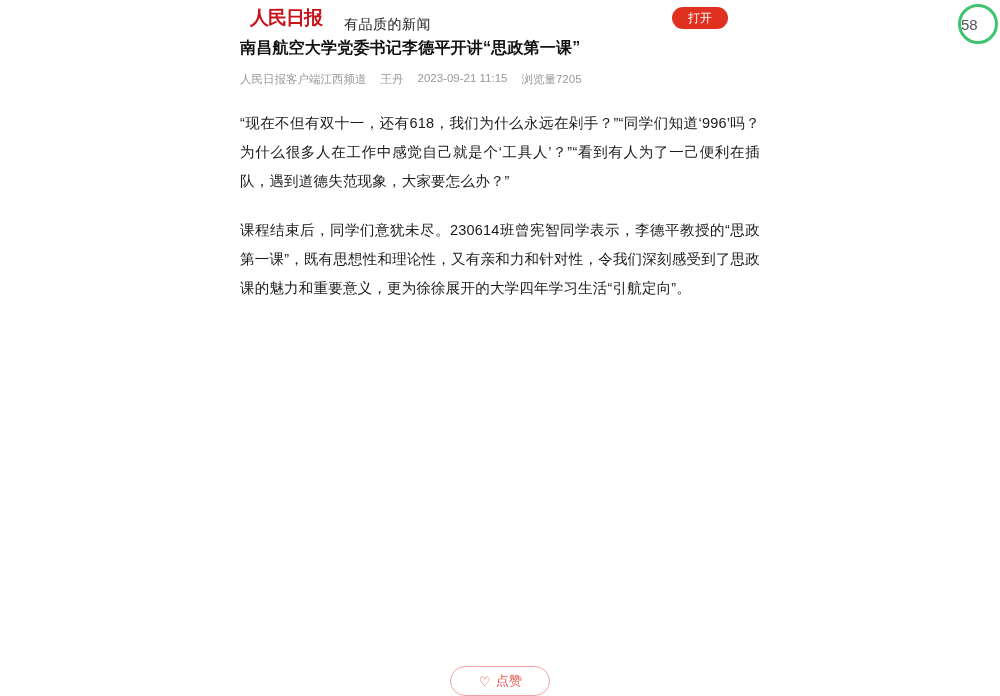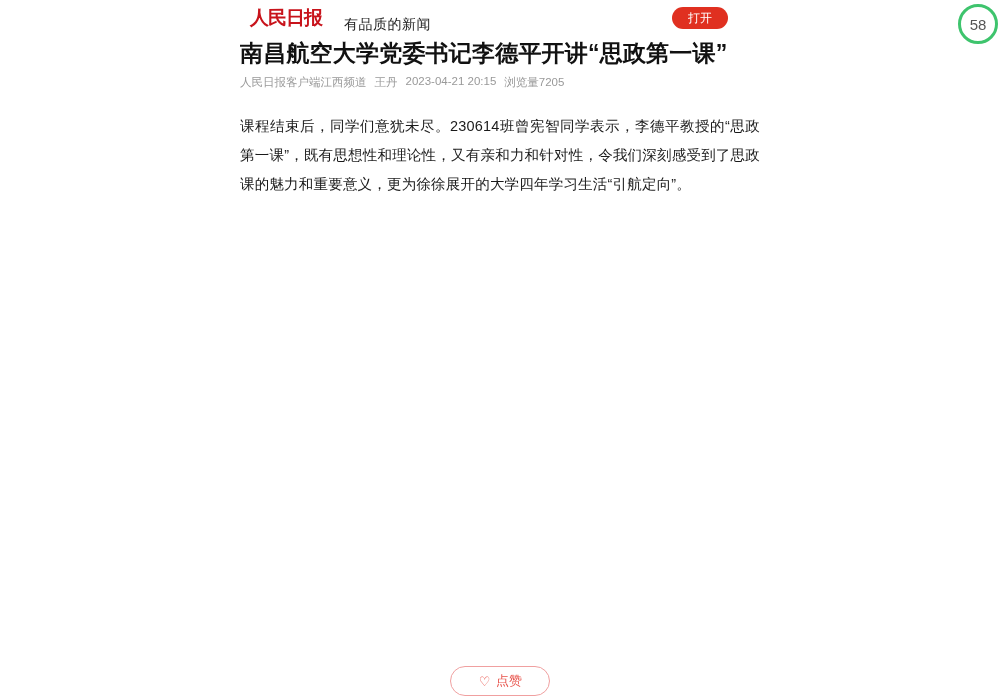--- a/index.html
+++ b/index.html
@@ -80,52 +80,51 @@
     right: 2px;
     top: 4px;
     width: 40px;
     height: 40px;
     border-radius: 50%;
     background: #ffffff;
     border: 3px solid #3ec46d;
     box-sizing: border-box;
     display: flex;
     align-items: center;
-    justify-content: center;
     color: #666;
     font-size: 15px;
   }
   .badge-circle .badge-inner {
     font-size: 15px;
     color: #555;
   }
 
   
   .article {
     position: absolute;
     left: 240px;
     top: 36px;
     width: 520px;
   }
 
   .article-title {
-    font-size: 23px;
+    font-size: 16px;
     font-weight: bold;
     color: #111;
     line-height: 1.5;
-    margin: 0 0 4px 0;
+    margin: 0 0 12px 0;
     letter-spacing: 0.2px;
   }
 
   .meta {
     font-size: 11.5px;
     color: #999;
     margin-bottom: 22px;
     display: flex;
-    gap: 8px;
+    gap: 14px;
   }
   .meta span { white-space: nowrap; }
 
   .para {
     font-size: 14.5px;
     color: #1a1a1a;
     line-height: 2.0;
     margin: 0 0 20px 0;
     text-align: justify;
     letter-spacing: 0.2px;
@@ -178,24 +177,25 @@
   <div class="badge-circle">
     <span class="badge-inner">58</span>
   </div>
 
   <div class="article">
     <h1 class="article-title">南昌航空大学党委书记李德平开讲“思政第一课”</h1>
 
     <div class="meta">
       <span>人民日报客户端江西频道</span>
       <span>王丹</span>
-      <span>2023-04-21 20:15</span>
+      <span>2023-09-21 11:15</span>
       <span>浏览量7205</span>
     </div>
 
+    <p class="para">“现在不但有双十一，还有618，我们为什么永远在剁手？”“同学们知道‘996’吗？为什么很多人在工作中感觉自己就是个‘工具人’？”“看到有人为了一己便利在插队，遇到道德失范现象，大家要怎么办？”</p>
     <p class="para">课程结束后，同学们意犹未尽。230614班曾宪智同学表示，李德平教授的“思政第一课”，既有思想性和理论性，又有亲和力和针对性，令我们深刻感受到了思政课的魅力和重要意义，更为徐徐展开的大学四年学习生活“引航定向”。</p>
 
   </div>
 
   <div class="like-wrap">
     <button class="like-button">
       <span class="heart-icon">♡</span>
       <span>点赞</span>
     </button>
   </div>

